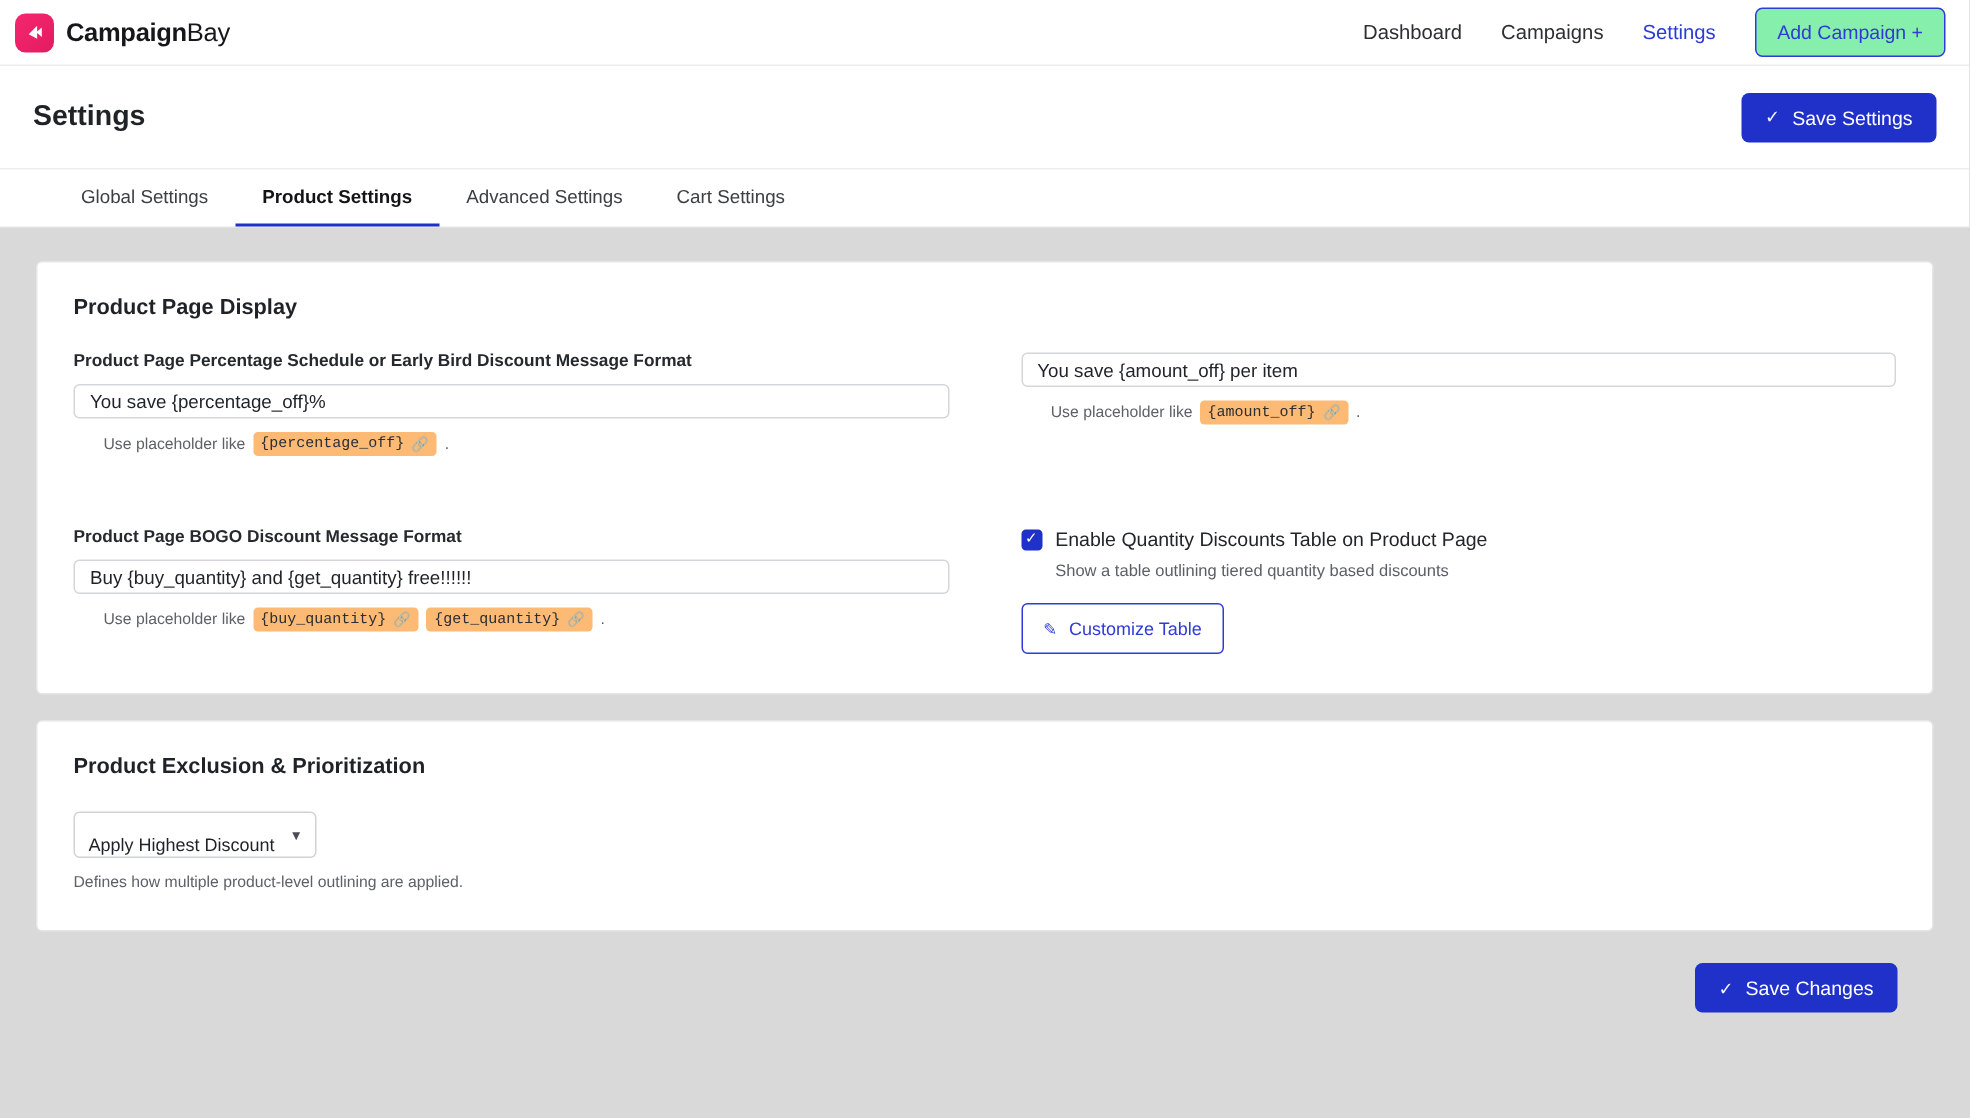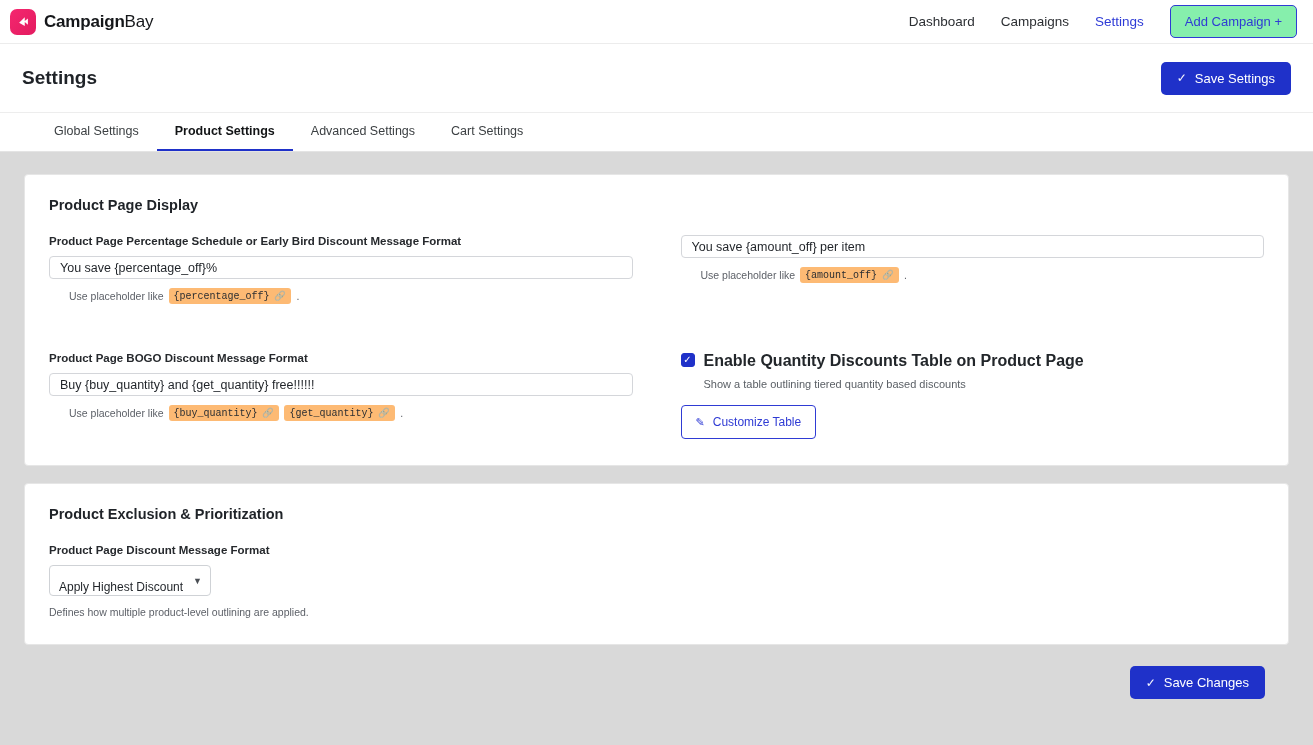--- a/index.html
+++ b/index.html
@@ -154,21 +154,21 @@
   .cb-row { display: flex; align-items: flex-start; gap: 9px; }
   .cb {
     width: 14px; height: 14px; margin-top: 1px;
     background: #1f31c9;
     border: 1px solid #1f31c9;
     border-radius: 3px;
     display: flex; align-items: center; justify-content: center;
     color: #fff; font-size: 10px; line-height: 1;
     flex: 0 0 auto;
   }
-  .cb-label { font-size: 16px; font-weight: 700; color: #22262a; }
+  .cb-label { font-size: 13px; font-weight: 400; color: #22262a; }
   .cb-sub {
     font-size: 11px; color: #5b6066;
     margin: 8px 0 0 23px;
   }
   .btn-ghost {
     margin: 15px 0 0 0;
     background: #fff;
     border: 1px solid #2f3bd4;
     color: #2f3bd4;
     border-radius: 4px;
@@ -302,21 +302,20 @@
           <span class="pencil">✎</span>
           <span>Customize Table</span>
         </button>
       </div>
 
     </div>
   </div>
 
   <div class="card">
     <div class="card-title">Product Exclusion &amp; Prioritization</div>
-    <div class="field-label">Product Page Discount Message Format</div>
     <div class="select-wrap">
       <select class="select">
         <option>Apply Highest Discount</option>
       </select>
       <span class="caret">▼</span>
     </div>
     <div class="sub-note">Defines how multiple product-level outlining are applied.</div>
   </div>
 
   <div class="footer-actions">

